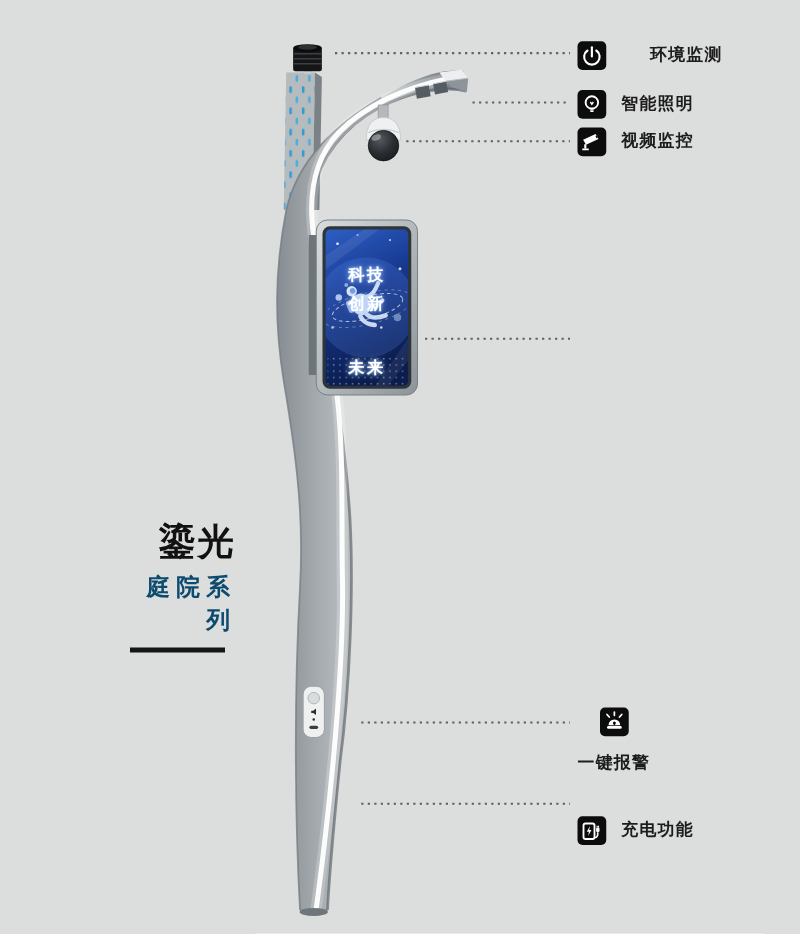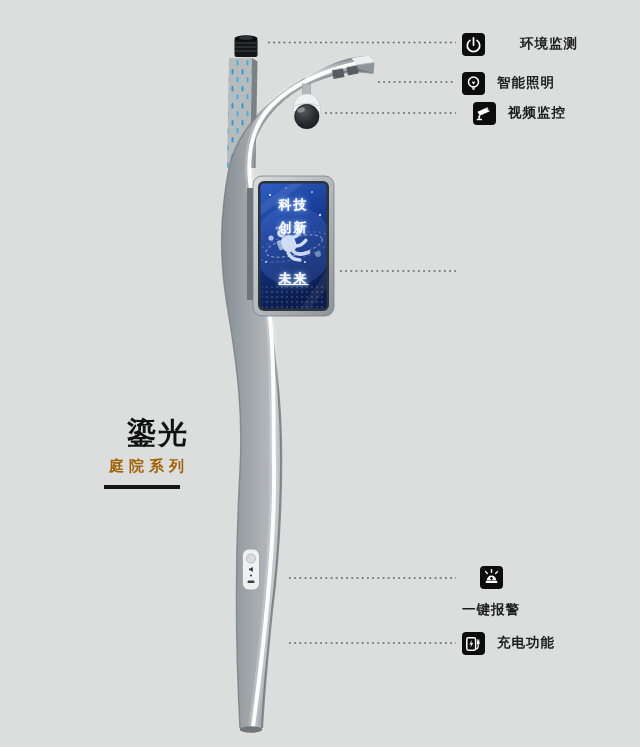--- a/index.html
+++ b/index.html
@@ -18,24 +18,24 @@
     display:flex;align-items:center;justify-content:center;flex:0 0 auto;
   }
   .feature-label{
     font-size:13.5px;font-weight:700;color:#1c1c1c;letter-spacing:1px;
   }
   
   .brand{
     position:absolute;left:95px;top:418px;width:94px;text-align:right;color:#111;
   }
   .brand-name{font-size:29px;font-weight:800;letter-spacing:2px;line-height:1.1;}
-  .brand-series{font-size:15px;font-weight:600;letter-spacing:5px;color:#a16207;margin-top:7px;}
+  .brand-series{font-size:19px;font-weight:600;letter-spacing:5px;color:#0c4a6e;margin-top:7px;}
   .brand-underline{width:76px;height:4px;background:#151515;margin:9px auto 0;}
   
-  .screen-text{position:absolute;left:260px;top:183px;width:67px;height:146px;pointer-events:none;}
+  .screen-text{position:absolute;left:260px;top:198px;width:67px;height:146px;pointer-events:none;}
   .screen-line{
     position:absolute;left:0;right:0;text-align:center;color:#fff;
     font-size:13px;font-weight:700;letter-spacing:2px;
     text-shadow:0 0 6px rgba(140,190,255,.95),0 0 2px rgba(255,255,255,.8);
   }
   .art{position:absolute;left:0;top:0;}
 </style>
 </head>
 <body>
 
@@ -196,21 +196,21 @@
       <line x1="325" y1="113" x2="456" y2="113"></line>
       <line x1="340" y1="271" x2="456" y2="271"></line>
       <line x1="289" y1="578" x2="456" y2="578"></line>
       <line x1="289" y1="643" x2="456" y2="643"></line>
     </g>
   </svg>
 
   <div class="screen-text">
     <span class="screen-line" style="top:13px;">科技</span>
     <span class="screen-line" style="top:36px;">创新</span>
-    <span class="screen-line" style="top:87px;text-decoration:underline;">未来</span>
+    <span class="screen-line" style="top:87px;">未来</span>
   </div>
 
   <div class="feature-row" style="top:32px;gap:35px;">
     <span class="feature-icon">
       <svg width="23" height="23" viewBox="0 0 23 23">
         <path d="M 8.0,7.4 A 6.2,6.2 0 1 0 15.0,7.4" fill="none" stroke="#fff" stroke-width="1.7" stroke-linecap="round"></path>
         <line x1="11.5" y1="4.8" x2="11.5" y2="12.2" stroke="#fff" stroke-width="1.7" stroke-linecap="round"></line>
       </svg>
     </span>
     <span class="feature-label">环境监测</span>
@@ -221,21 +221,21 @@
       <svg width="23" height="23" viewBox="0 0 23 23">
         <circle cx="11.5" cy="10" r="5" fill="none" stroke="#fff" stroke-width="1.5"></circle>
         <path d="M 10.3,9.6 l 1.2,1.8 l 1.2,-1.8" fill="none" stroke="#fff" stroke-width="1.1"></path>
         <line x1="9.7" y1="14.8" x2="13.3" y2="14.8" stroke="#fff" stroke-width="1.4"></line>
         <line x1="10.2" y1="16.9" x2="12.8" y2="16.9" stroke="#fff" stroke-width="1.4"></line>
       </svg>
     </span>
     <span class="feature-label">智能照明</span>
   </div>
 
-  <div class="feature-row" style="top:101px;margin-left:11px;">
+  <div class="feature-row" style="top:101px;">
     <span class="feature-icon">
       <svg width="23" height="23" viewBox="0 0 23 23">
         <polygon points="4.5,9.8 14.5,5.2 16.8,9.2 6.8,13.8" fill="#fff"></polygon>
         <line x1="14.8" y1="6.6" x2="15.8" y2="8.5" stroke="#0c0c0c" stroke-width="1"></line>
         <rect x="5.4" y="13.4" width="1.7" height="3.4" fill="#fff"></rect>
         <line x1="3.8" y1="17.5" x2="9" y2="17.5" stroke="#fff" stroke-width="1.4"></line>
       </svg>
     </span>
     <span class="feature-label">视频监控</span>
   </div>
@@ -249,21 +249,21 @@
         <circle cx="11.5" cy="12.3" r="1.2" fill="#0c0c0c"></circle>
         <rect x="11" y="12.3" width="1" height="1.9" fill="#0c0c0c"></rect>
         <line x1="11.5" y1="3.6" x2="11.5" y2="6.2" stroke="#fff" stroke-width="1.4" stroke-linecap="round"></line>
         <line x1="5.6" y1="5.6" x2="7.4" y2="7.6" stroke="#fff" stroke-width="1.4" stroke-linecap="round"></line>
         <line x1="17.4" y1="5.6" x2="15.6" y2="7.6" stroke="#fff" stroke-width="1.4" stroke-linecap="round"></line>
       </svg>
     </span>
     <span class="feature-label">一键报警</span>
   </div>
 
-  <div class="feature-row" style="top:631px;">
+  <div class="feature-row" style="top:652px;">
     <span class="feature-icon">
       <svg width="23" height="23" viewBox="0 0 23 23">
         <rect x="4.8" y="5.8" width="8.8" height="12.4" rx="1.6" fill="none" stroke="#fff" stroke-width="1.5"></rect>
         <polygon points="10.0,7.8 7.4,12.4 9.2,12.4 8.4,15.8 11.2,10.9 9.4,10.9" fill="#fff"></polygon>
         <path d="M 13.6,17.2 C 16.4,17.2 16.2,14.6 16.2,12.8" fill="none" stroke="#fff" stroke-width="1.3"></path>
         <rect x="14.9" y="9.0" width="2.7" height="3.6" rx="0.9" fill="#fff"></rect>
         <line x1="15.7" y1="7.5" x2="15.7" y2="9" stroke="#fff" stroke-width="0.9"></line>
         <line x1="16.8" y1="7.5" x2="16.8" y2="9" stroke="#fff" stroke-width="0.9"></line>
       </svg>
     </span>

